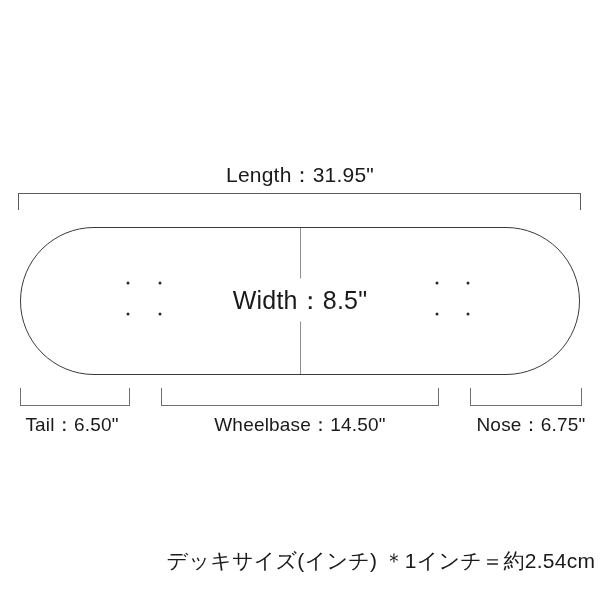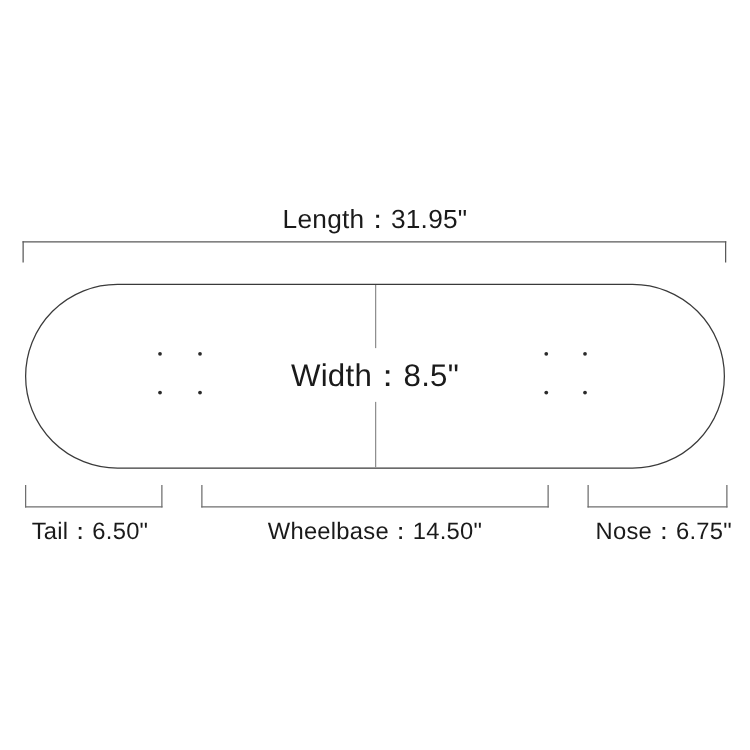--- a/index.html
+++ b/index.html
@@ -133,14 +133,15 @@
   <span class="hole" style="left:468px; top:314px"></span>
 
   <div class="bracket tail"></div>
   <div class="bracket wheelbase"></div>
   <div class="bracket nose"></div>
 
   <div class="label centered under-label tail-label">Tail：6.50"</div>
   <div class="label centered under-label wheelbase-label">Wheelbase：14.50"</div>
   <div class="label centered under-label nose-label">Nose：6.75"</div>
 
+  <div class="label centered note-label">デッキサイズ(インチ) ＊1インチ＝約2.54cm</div>
 
 </div>
 
 </body></html>

